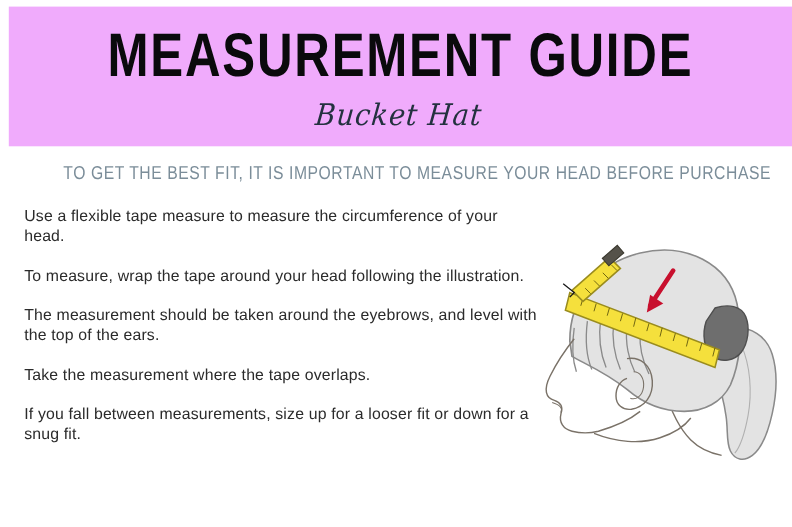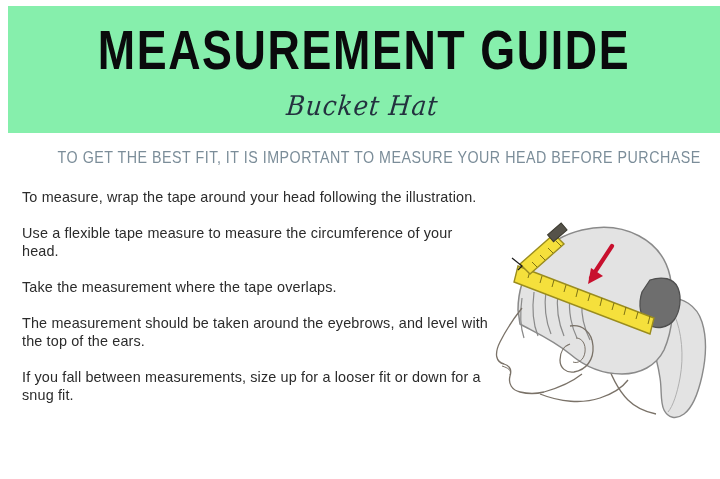--- a/index.html
+++ b/index.html
@@ -16,21 +16,21 @@
     font-family: "Liberation Sans", sans-serif;
   }
 
   
   .header-band {
     position: absolute;
     left: 8px;
     top: 6px;
     width: 712px;
     height: 127px;
-    background: #86efac;
+    background: #f0abfc;
   }
   .title {
     position: absolute;
     left: 0;
     right: 0;
     top: 14px;
     text-align: center;
     font-family: "Liberation Sans Narrow", "Liberation Sans", sans-serif;
     font-weight: 700;
     font-size: 56px;
@@ -110,24 +110,24 @@
 <div id="page">
 
   <div class="header-band">
     <div class="title">MEASUREMENT GUIDE</div>
     <div class="subtitle">Bucket Hat</div>
   </div>
 
   <div class="subheading">TO GET THE BEST FIT, IT IS IMPORTANT TO MEASURE YOUR HEAD BEFORE PURCHASE</div>
 
   <div class="body-copy">
+    <p class="para">Use a flexible tape measure to measure the circumference of your head.</p>
     <p class="para">To measure, wrap the tape around your head following the illustration.</p>
-    <p class="para">Use a flexible tape measure to measure the circumference of your head.</p>
+    <p class="para">The measurement should be taken around the eyebrows, and level with the top of the ears.</p>
     <p class="para">Take the measurement where the tape overlaps.</p>
-    <p class="para">The measurement should be taken around the eyebrows, and level with the top of the ears.</p>
     <p class="para">If you fall between measurements, size up for a looser fit or down for a snug fit.</p>
   </div>
 
   <div class="illustration">
     <svg width="242" height="232" viewBox="0 0 242 232" xmlns="http://www.w3.org/2000/svg">
 
       <path d="M186 84 C205 82 219 92 224 108 C229 124 228 144 224 162
                C220 180 214 194 206 200 C198 206 190 204 186 196
                C182 188 184 176 182 164 C180 150 176 136 172 124
                C168 112 170 96 178 88 Z" fill="#e3e3e3" stroke="#8a8a8a" stroke-width="1.4"></path>

